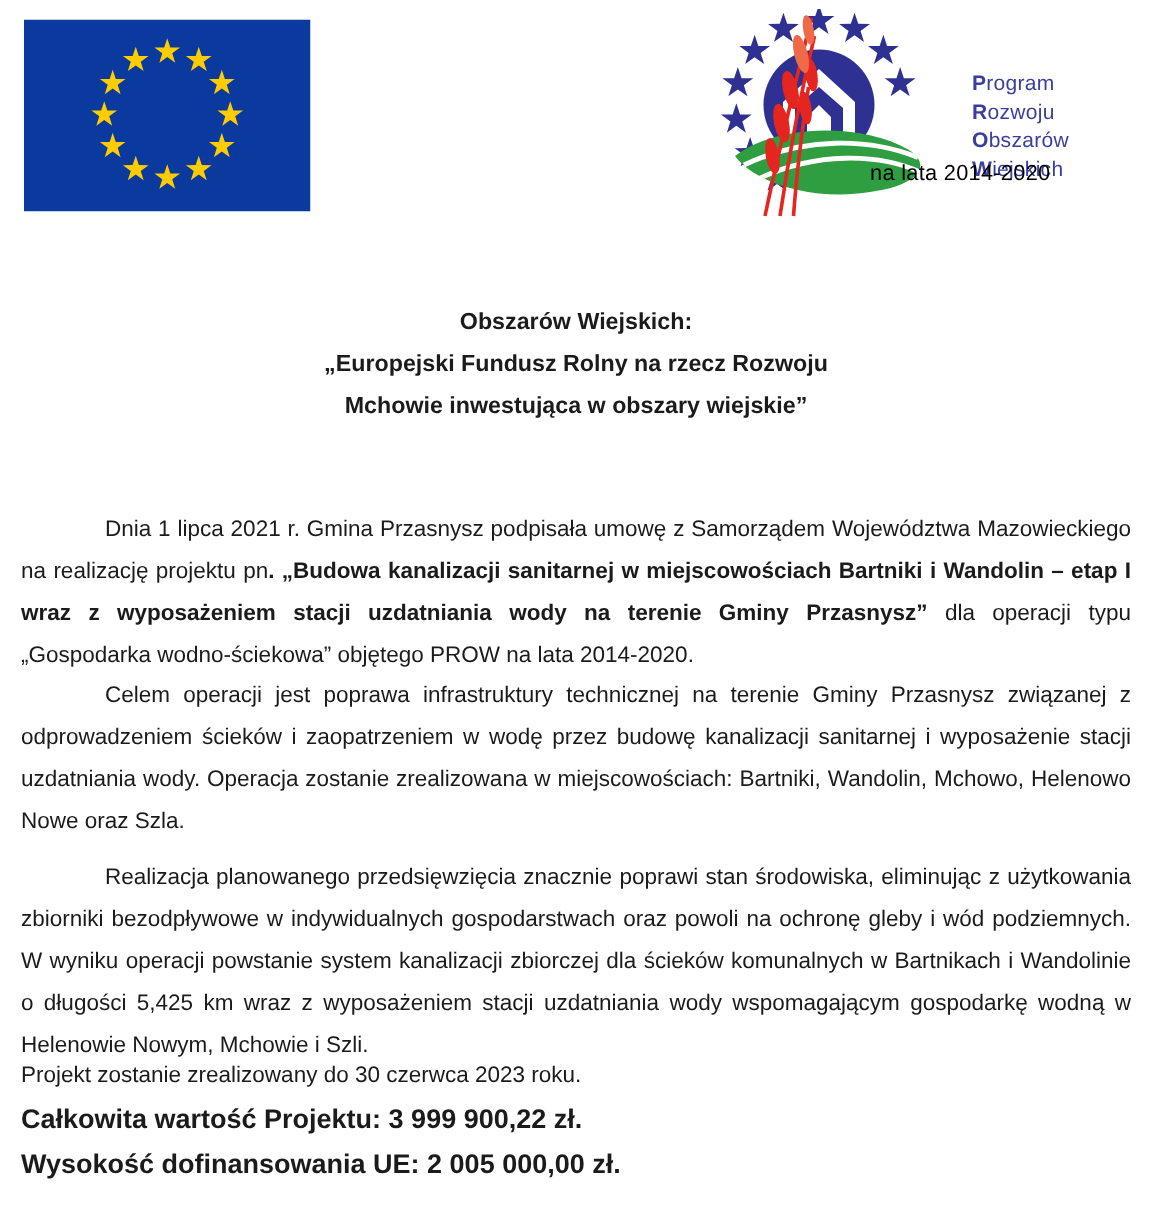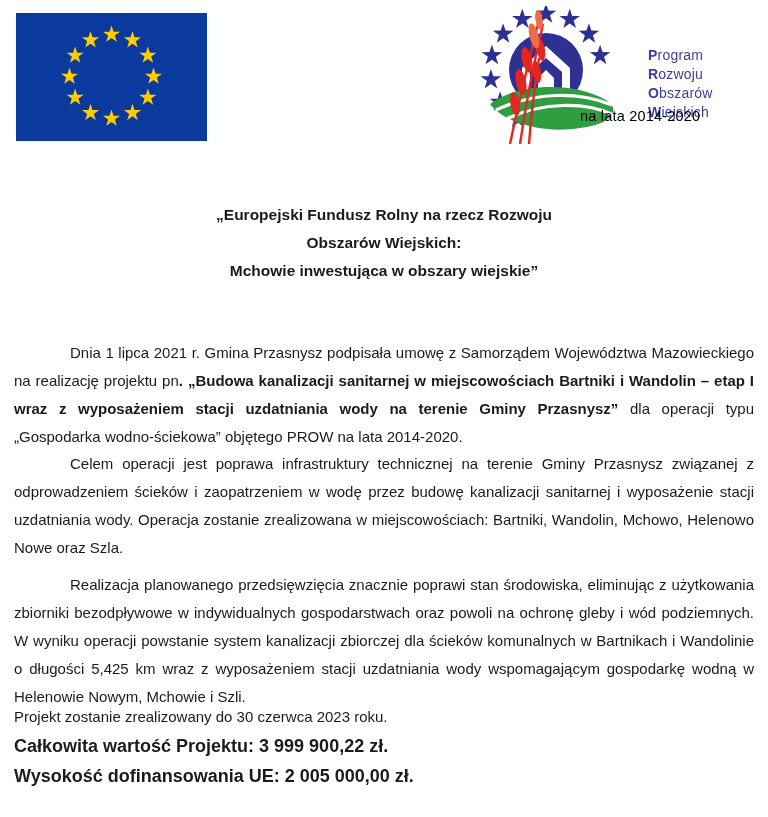--- a/index.html
+++ b/index.html
@@ -128,22 +128,22 @@
     <div class="prow-text" style="color:#3a3f9c;" color="#3a3f9c">
       <div><b>P</b><span>rogram</span></div>
       <div><b>R</b><span>ozwoju</span></div>
       <div><b>O</b><span>bszarów</span></div>
       <div><b>W</b><span>iejskich</span></div>
     </div>
     <div class="prow-subline" style="color:#000000;">na lata 2014-2020</div>
   </div>
 
   <div class="doc-title">
+    <div>Obszarów Wiejskich:</div>
     <div>„Europejski Fundusz Rolny na rzecz Rozwoju</div>
-    <div>Obszarów Wiejskich:</div>
     <div>Mchowie inwestująca w obszary wiejskie”</div>
   </div>
 
   <p class="para indent p1"><span>Dnia 1 lipca 2021 r. Gmina Przasnysz podpisała umowę z Samorządem Województwa Mazowieckiego na realizację projektu pn</span><span class="seg-bold">. „Budowa kanalizacji sanitarnej w miejscowościach Bartniki i Wandolin – etap I wraz z wyposażeniem stacji uzdatniania wody na terenie Gminy Przasnysz”</span><span> dla operacji typu „Gospodarka wodno-ściekowa” objętego PROW na lata 2014-2020.</span></p>
 
   <p class="para indent p2">Celem operacji jest poprawa infrastruktury technicznej na terenie Gminy Przasnysz związanej z odprowadzeniem ścieków i zaopatrzeniem w wodę przez budowę kanalizacji sanitarnej i wyposażenie stacji uzdatniania wody. Operacja zostanie zrealizowana w miejscowościach: Bartniki, Wandolin, Mchowo, Helenowo Nowe oraz Szla.</p>
 
   <p class="para indent p3">Realizacja planowanego przedsięwzięcia znacznie poprawi stan środowiska, eliminując z użytkowania zbiorniki bezodpływowe w indywidualnych gospodarstwach oraz powoli na ochronę gleby i wód podziemnych. W wyniku operacji powstanie system kanalizacji zbiorczej dla ścieków komunalnych w Bartnikach i Wandolinie o długości 5,425 km wraz z wyposażeniem stacji uzdatniania wody wspomagającym gospodarkę wodną w Helenowie Nowym, Mchowie i Szli.</p>
 
   <p class="para p4">Projekt zostanie zrealizowany do 30 czerwca 2023 roku.</p>

